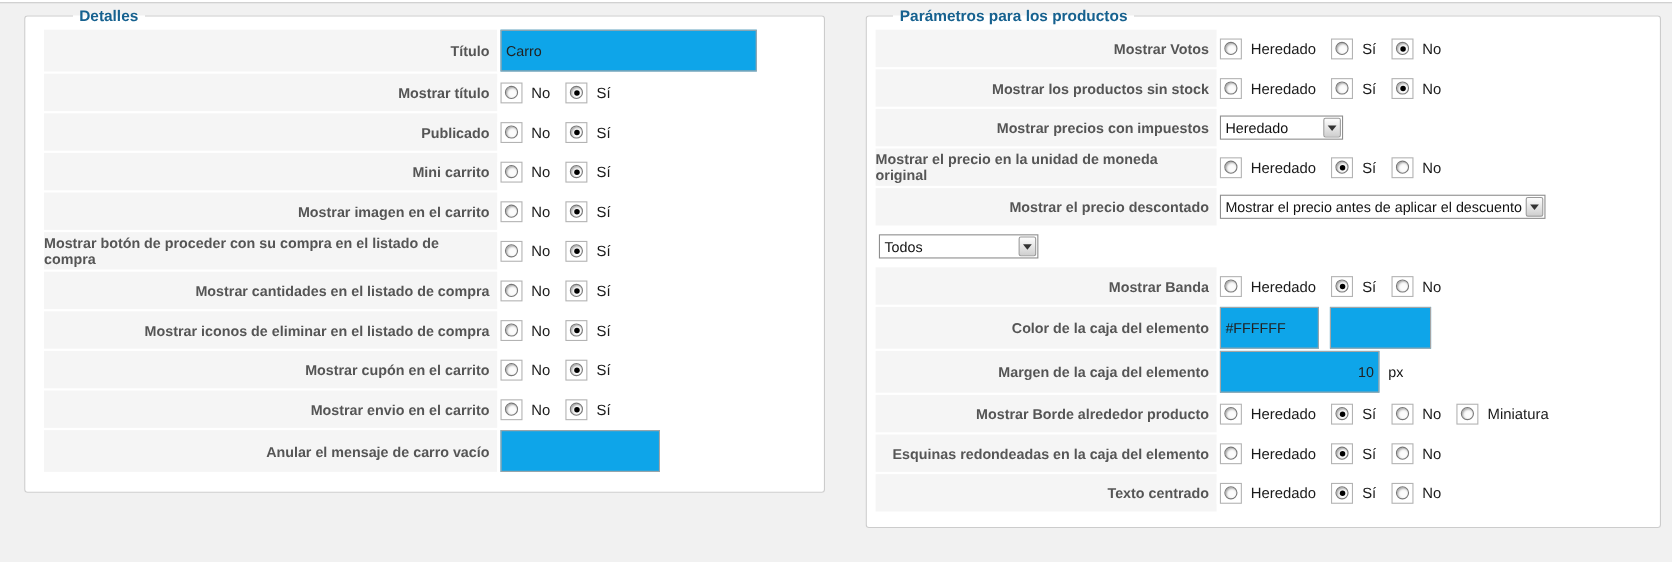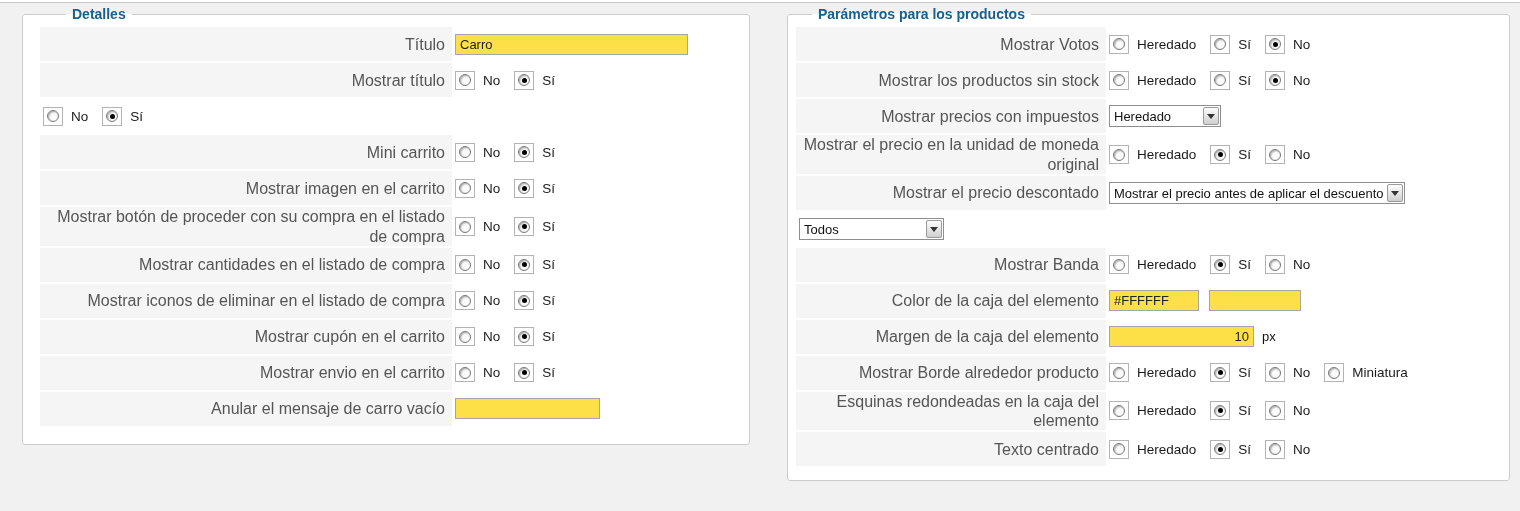--- a/index.html
+++ b/index.html
@@ -20,22 +20,22 @@
   fieldset.panel-0 { width:728px; margin-right:37px; }
   fieldset.panel-1 { width:723px; padding-left:8px; padding-bottom:12px; }
   legend {
     font-size:14px; font-weight:bold; color:var(--legend-color);
     padding:0 6px; margin-left:26px; line-height:1.1;
   }
   fieldset.panel-1 legend { margin-left:16px; }
   .row { display:flex; align-items:center; margin-bottom:2px; min-height:34px; }
   .lab {
     align-self:stretch; display:flex; align-items:center; justify-content:flex-end;
-    background:var(--label-bg); text-align:right;
-    font-size:16px; font-weight:normal; color:#555;
+    background:var(--label-bg); text-align:left;
+    font-size:13px; font-weight:bold; color:#555;
     padding-right:7px; line-height:1.2;
   }
   .panel-0 .lab { width:412px; }
   .panel-1 .lab { width:310px; }
   .ctl { flex:1; display:flex; align-items:center; padding-left:3px; background:#fff; }
   .radio-box {
     width:20px; height:19px; border:1px solid #b3b3b3; background:#fff;
     display:inline-flex; align-items:center; justify-content:center;
     margin-right:8px; flex:none; cursor:default;
   }
@@ -45,21 +45,21 @@
     box-shadow:inset 1px 1px 2px rgba(0,0,0,0.35);
     position:relative;
   }
   .radio-box.checked .radio-circle::after {
     content:""; position:absolute; left:50%; top:50%;
     width:5px; height:5px; margin:-2.5px 0 0 -2.5px;
     border-radius:50%; background:#000;
   }
   .opt-label { font-size:13.5px; color:#1a1a1a; margin-right:14px; white-space:nowrap; }
   input.tinput {
-    height:21px; border:1px solid #a5a5a5; background:#fde047;
+    height:38px; border:1px solid #a5a5a5; background:#0ea5e9;
     font:13px "Liberation Sans", sans-serif; color:#222;
     padding:1px 4px; outline:none;
   }
   .gap10 { width:10px; flex:none; }
   .sel {
     display:inline-flex; align-items:stretch; height:22px;
     border:1px solid #8e8e8e; background:#fff; padding:1px;
   }
   .sel-text {
     font-size:13px; color:#111; padding:2px 3px 0 3px; flex:1;
@@ -97,20 +97,21 @@
             <span class="radio-circle"></span>
           </span>
           <span class="opt-label">No</span>
           <span class="radio-box checked">
             <span class="radio-circle"></span>
           </span>
           <span class="opt-label">Sí</span>
         </div>
       </div>
       <div class="row">
+        <div class="lab">Publicado</div>
         <div class="ctl">
           <span class="radio-box">
             <span class="radio-circle"></span>
           </span>
           <span class="opt-label">No</span>
           <span class="radio-box checked">
             <span class="radio-circle"></span>
           </span>
           <span class="opt-label">Sí</span>
         </div>

